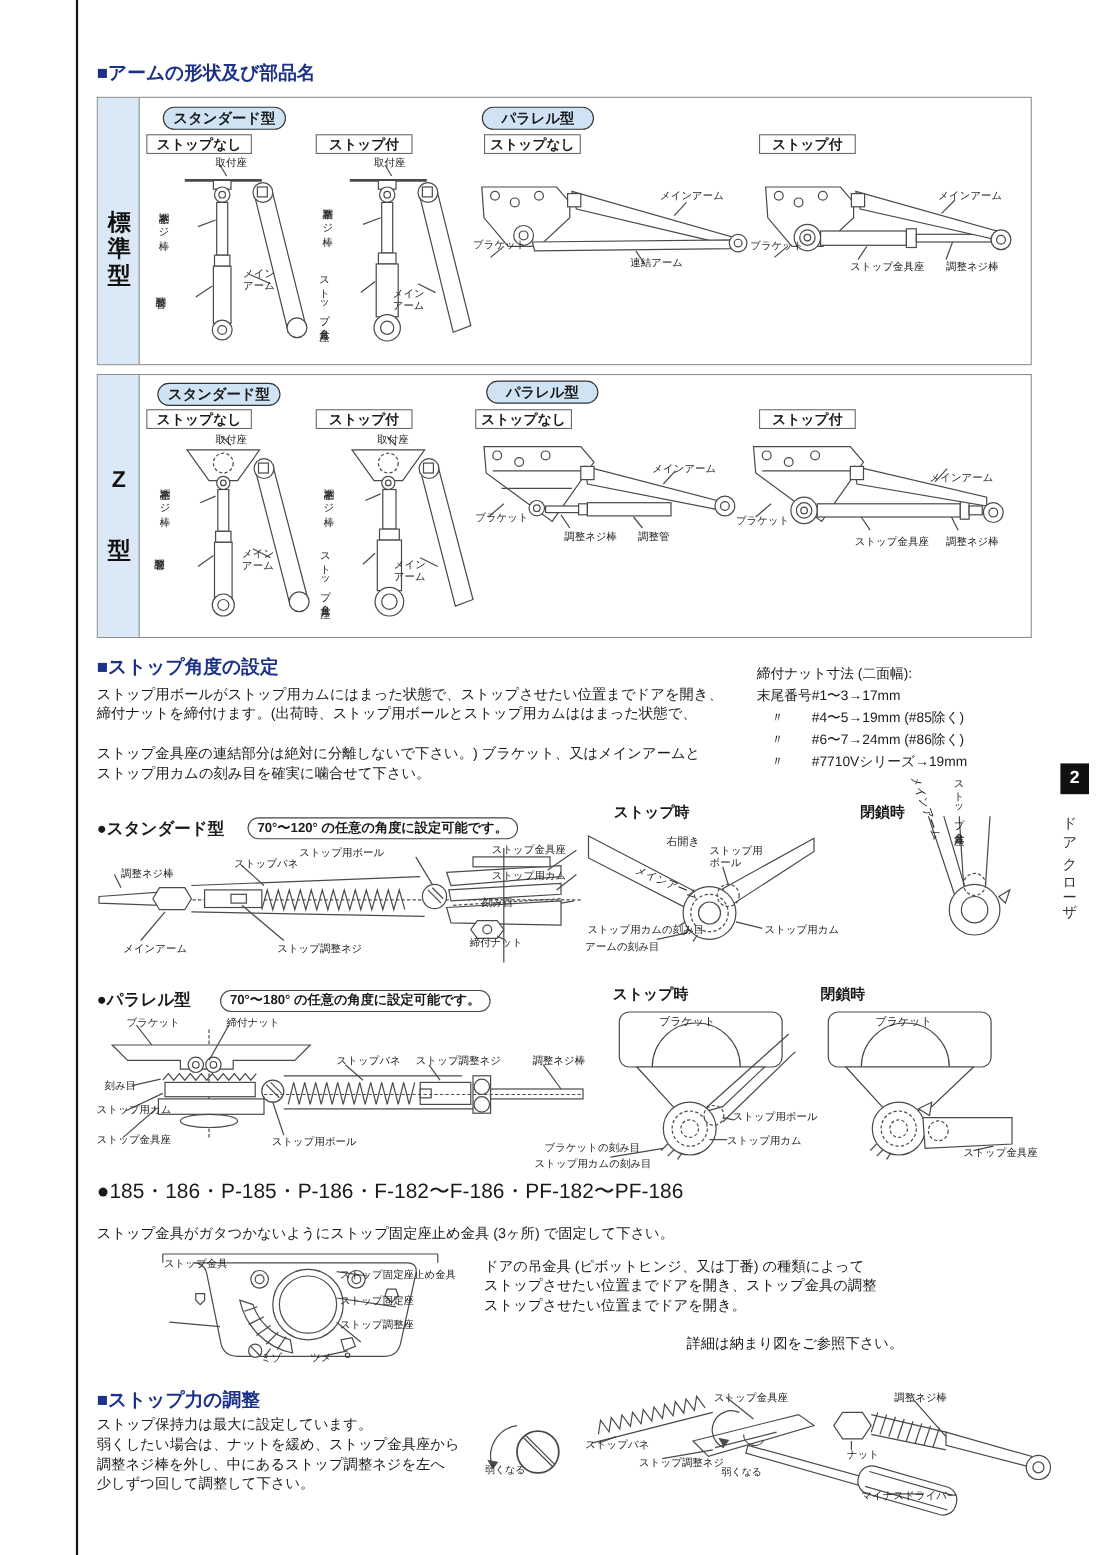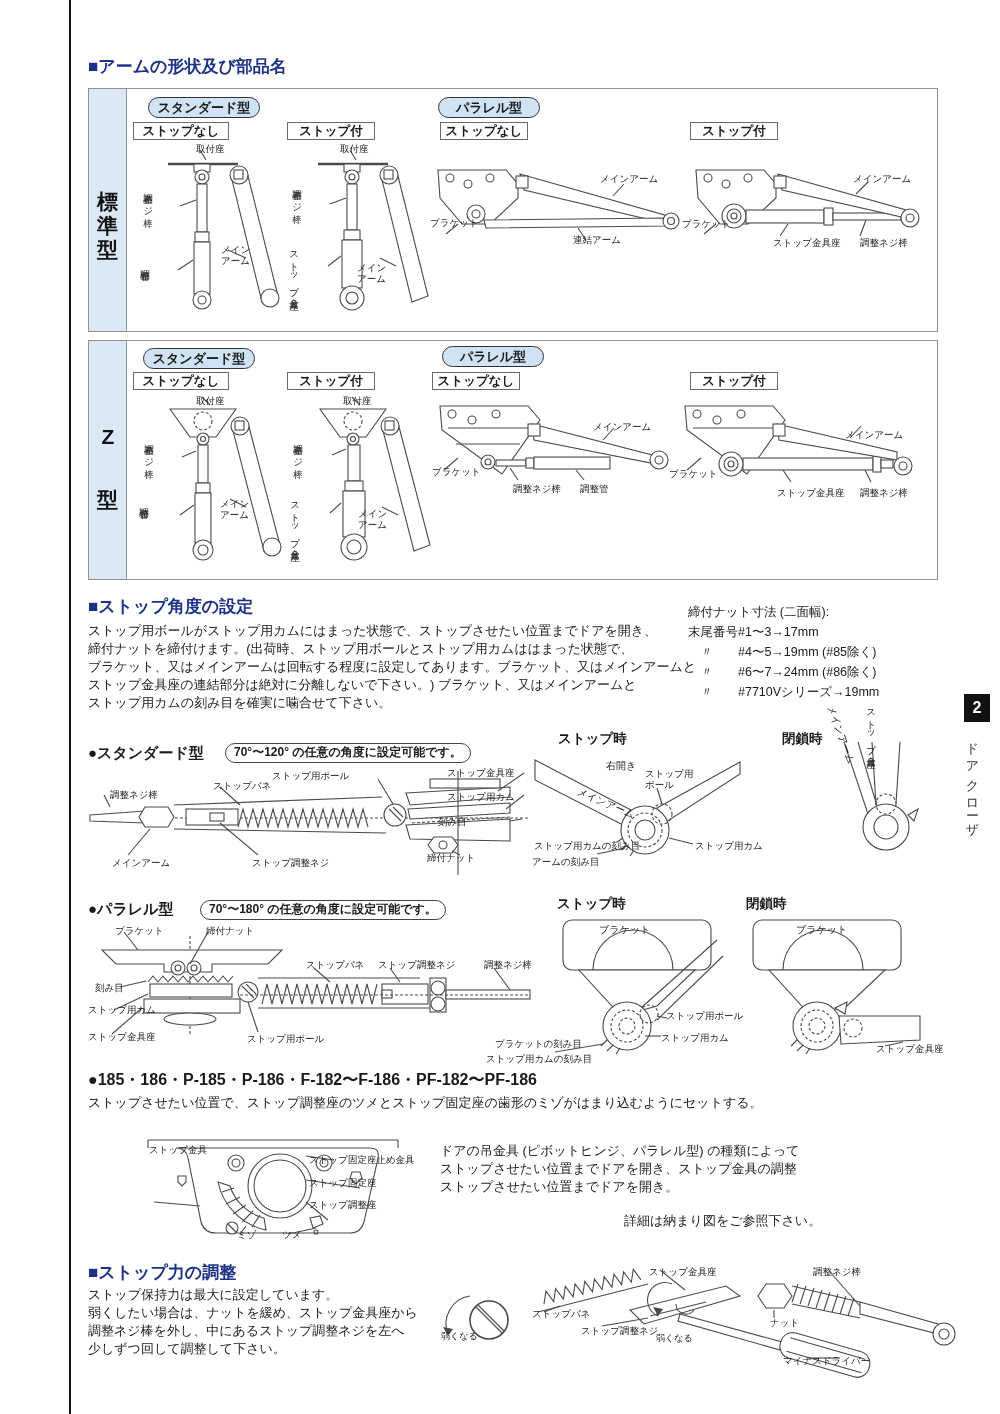--- a/index.html
+++ b/index.html
@@ -3,21 +3,21 @@
 <meta charset="utf-8">
 <style>
 *{margin:0;padding:0;box-sizing:border-box}
 html,body{background:#fff}
 body{font-family:"Liberation Sans","DejaVu Sans",sans-serif;color:#1a1a1a}
 .page{position:relative;width:1000px;height:1414px;background:#fff;overflow:hidden}
 .abs{position:absolute}
 .leftrule{left:69px;top:0;width:2px;height:1414px;background:#151515}
 .sec-title{font-size:17px;font-weight:bold;color:#1c3187;white-space:nowrap}
 .subhead{font-size:15px;font-weight:bold;white-space:nowrap}
-.bighead{font-size:16px;font-weight:bold;white-space:nowrap}
+.bighead{font-size:19px;font-weight:normal;white-space:nowrap}
 .frame{border:1.2px solid #8f8f8f}
 .rowcol{background:#dbe8f6;border-right:1.2px solid #8f8f8f;display:flex;align-items:center;justify-content:center}
 .rowcol span{writing-mode:vertical-rl;text-orientation:upright;font-weight:bold;font-size:21px;letter-spacing:24px;color:#111}
 .pill{position:absolute;background:#cfe3f4;border:1.5px solid #333;border-radius:12px;font-weight:bold;font-size:13px;text-align:center;line-height:19px}
 .rangepill{position:absolute;background:#fff;border:1.5px solid #444;border-radius:11px;font-weight:bold;font-size:12px;text-align:center;line-height:17px;padding:0 8px;white-space:nowrap}
 .boxlab{position:absolute;background:#fff;border:1.2px solid #6a6a6a;font-weight:bold;font-size:12.5px;text-align:center;line-height:16px}
 .t{position:absolute;font-size:13px;white-space:nowrap}
 .nut{position:absolute;font-size:12.5px;white-space:pre}
 .dl{position:absolute;font-size:9.5px;color:#222;white-space:nowrap;line-height:11px}
 .dl.v{writing-mode:vertical-rl;text-orientation:upright;white-space:normal;letter-spacing:1px}
@@ -249,21 +249,20 @@
     <line class="ln" x1="185" y1="38" x2="196" y2="26"></line>
   </svg>
   <span class="dl" style="left:669px;top:468px">ブラケット</span>
   <span class="dl" style="left:845px;top:429px">メインアーム</span>
   <span class="dl" style="left:777px;top:487px">ストップ金具座</span>
   <span class="dl" style="left:860px;top:487px">調整ネジ棒</span>
 
   <div class="abs sec-title" style="left:88px;top:595px">■ストップ角度の設定</div>
   <span class="t" style="left:88px;top:622px">ストップ用ボールがストップ用カムにはまった状態で、ストップさせたい位置までドアを開き、</span>
   <span class="t" style="left:88px;top:640px">締付ナットを締付けます。(出荷時、ストップ用ボールとストップ用カムははまった状態で、</span>
-  <span class="t" style="left:88px;top:658px">ブラケット、又はメインアームは回転する程度に設定してあります。ブラケット、又はメインアームと</span>
   <span class="t" style="left:88px;top:676px">ストップ金具座の連結部分は絶対に分離しないで下さい。) ブラケット、又はメインアームと</span>
   <span class="t" style="left:88px;top:694px">ストップ用カムの刻み目を確実に噛合せて下さい。</span>
 
   <span class="nut" style="left:688px;top:604px">締付ナット寸法 (二面幅):</span>
   <span class="nut" style="left:688px;top:624px">末尾番号#1〜3→17mm</span>
   <span class="nut" style="left:688px;top:644px">　〃　　#4〜5→19mm (#85除く)</span>
   <span class="nut" style="left:688px;top:664px">　〃　　#6〜7→24mm (#86除く)</span>
   <span class="nut" style="left:688px;top:684px">　〃　　#7710Vシリーズ→19mm</span>
 
   <div class="abs subhead" style="left:88px;top:744px">●スタンダード型</div>
@@ -429,21 +428,21 @@
     <polygon class="fw" points="100,90 112,84 110,96"></polygon>
     <line class="ln" x1="62" y1="122" x2="56" y2="128"></line>
       <line class="ln" x1="68" y1="127" x2="62" y2="133"></line>
       <line class="ln" x1="75" y1="130" x2="71" y2="136"></line>
     <line class="ln" x1="168" y1="124" x2="150" y2="128"></line>
   </svg>
   <span class="dl" style="left:796px;top:924px;font-size:10px">ブラケット</span>
   <span class="dl" style="left:876px;top:1043px">ストップ金具座</span>
 
   <div class="abs bighead" style="left:88px;top:1070px">●185・186・P-185・P-186・F-182〜F-186・PF-182〜PF-186</div>
-  <span class="t" style="left:88px;top:1094px">ストップさせたい位置で、ストップ調整座のツメとストップ固定座の歯形のミゾがはまり込むようにセットする。</span>
+  <span class="t" style="left:88px;top:1112px">ストップ金具がガタつかないようにストップ固定座止め金具 (3ヶ所) で固定して下さい。</span>
 
   <svg class="d" style="left:148px;top:1136px" width="250" height="120">
     <line class="ln" x1="0" y1="4" x2="250" y2="4"></line>
     <line class="ln" x1="0" y1="4" x2="0" y2="12"></line>
       <line class="ln" x1="250" y1="4" x2="250" y2="12"></line>
     <path class="ln" d="M28 12 H222 Q232 12 230 22 L216 86 Q213 97 202 97 H68 Q56 97 53 86 L40 22 Q38 12 28 12 Z"></path>
     <circle class="fw" cx="132" cy="50" r="32"></circle>
     <circle class="ln" cx="132" cy="50" r="26"></circle>
     <circle class="fw" cx="88" cy="27" r="8"></circle>
       <circle class="ln" cx="88" cy="27" r="4"></circle>
@@ -468,21 +467,21 @@
     <line class="ln" x1="98" y1="90" x2="92" y2="98"></line>
     <line class="ln" x1="168" y1="92" x2="140" y2="98"></line>
   </svg>
   <span class="dl" style="left:309px;top:1154px">ストップ固定座止め金具</span>
   <span class="dl" style="left:309px;top:1177px">ストップ固定座</span>
   <span class="dl" style="left:309px;top:1199px">ストップ調整座</span>
   <span class="dl" style="left:149px;top:1144px">ストップ金具</span>
   <span class="dl" style="left:237px;top:1229px">ミゾ</span>
   <span class="dl" style="left:282px;top:1229px">ツメ</span>
 
-  <span class="t" style="left:440px;top:1142px">ドアの吊金具 (ピボットヒンジ、パラレル型) の種類によって</span>
+  <span class="t" style="left:440px;top:1142px">ドアの吊金具 (ピボットヒンジ、又は丁番) の種類によって</span>
   <span class="t" style="left:440px;top:1160px">ストップさせたい位置までドアを開き、ストップ金具の調整</span>
   <span class="t" style="left:440px;top:1178px">ストップさせたい位置までドアを開き。</span>
   <span class="t" style="left:624px;top:1212px">詳細は納まり図をご参照下さい。</span>
 
   <div class="abs sec-title" style="left:88px;top:1261px">■ストップ力の調整</div>
   <span class="t" style="left:88px;top:1286px">ストップ保持力は最大に設定しています。</span>
   <span class="t" style="left:88px;top:1322px">調整ネジ棒を外し、中にあるストップ調整ネジを左へ</span>
   <span class="t" style="left:88px;top:1304px">弱くしたい場合は、ナットを緩め、ストップ金具座から</span>
   <span class="t" style="left:88px;top:1340px">少しずつ回して調整して下さい。</span>
 

